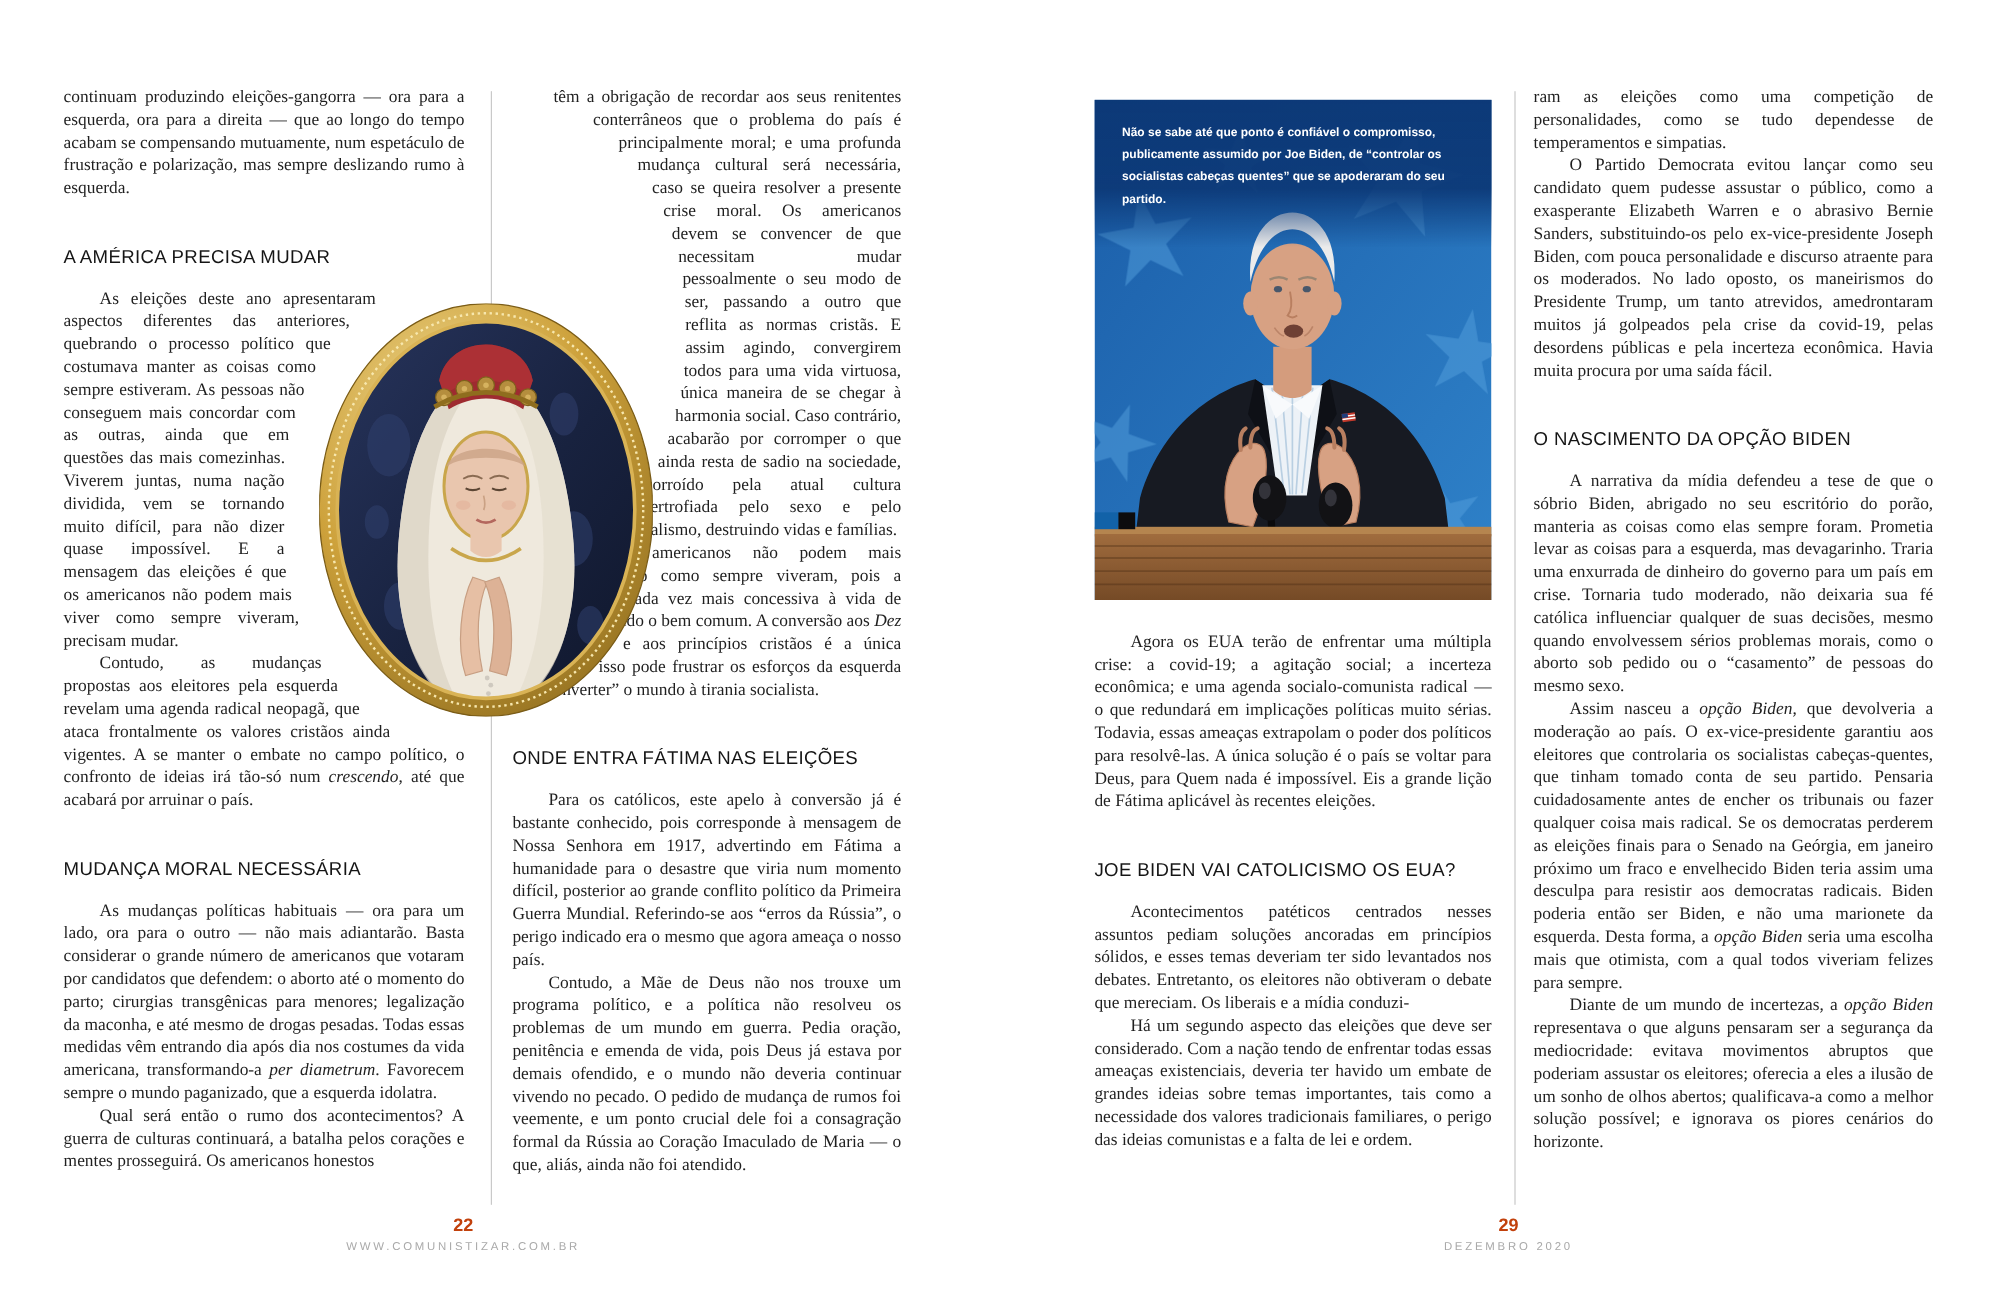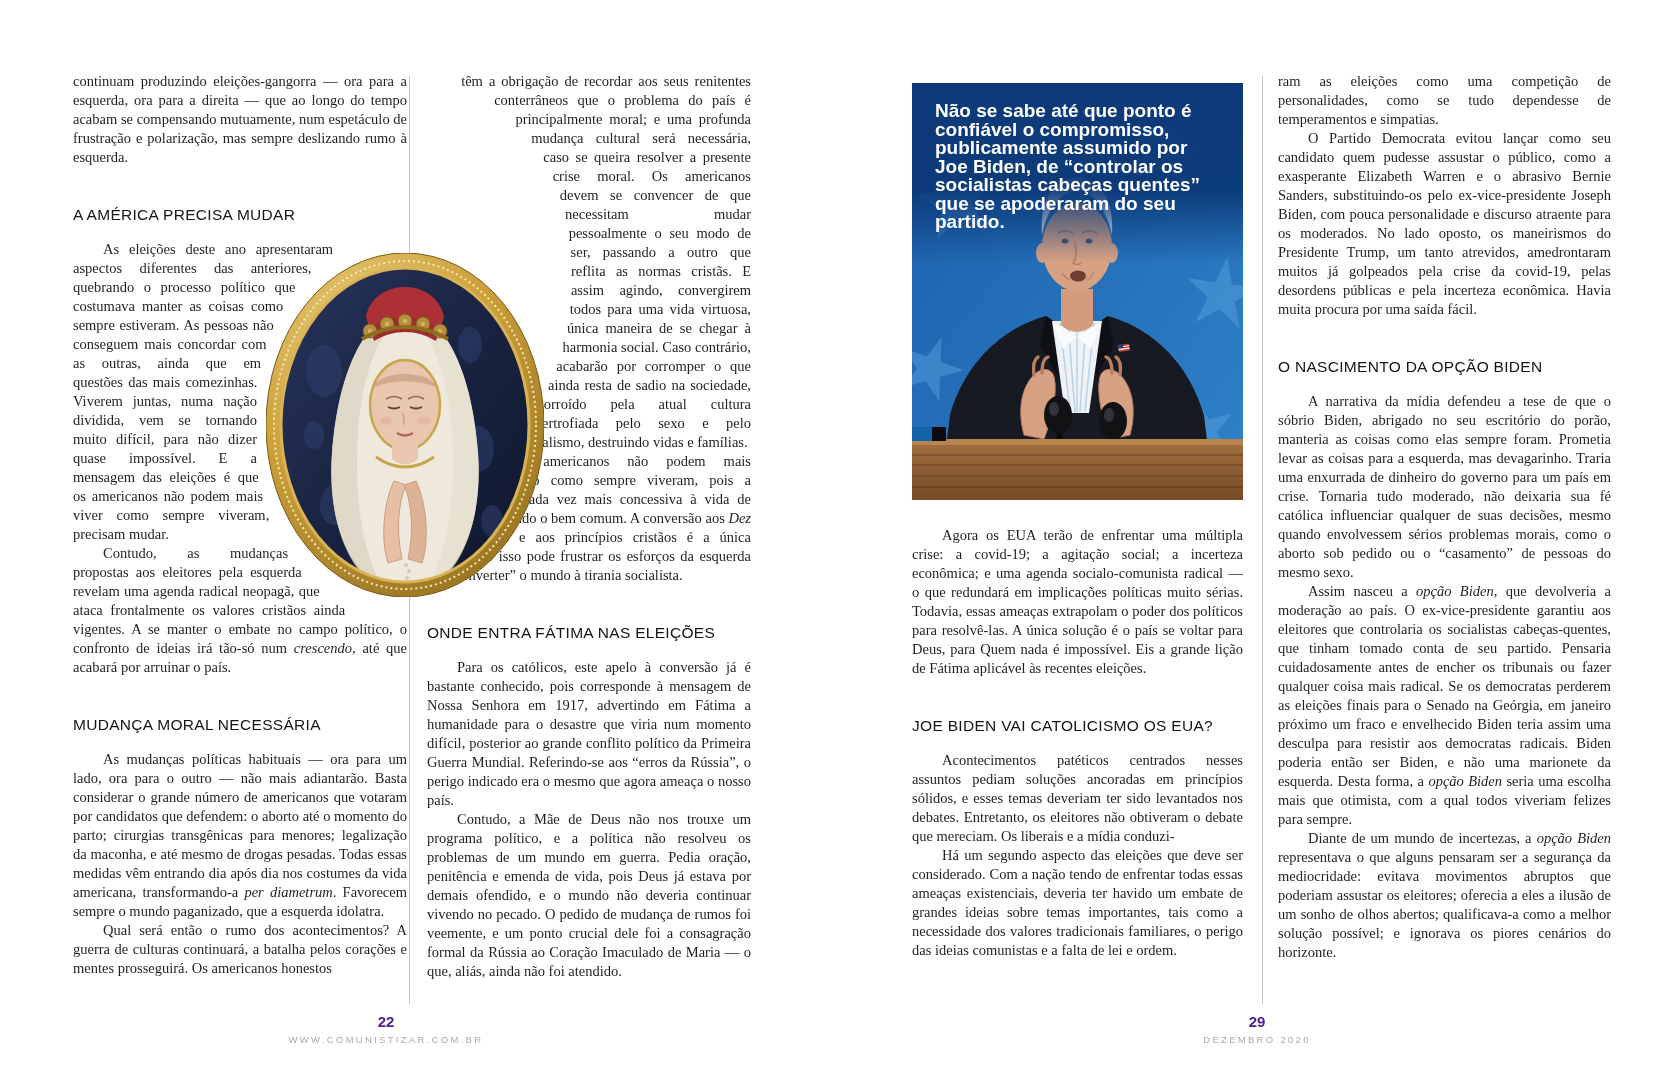--- a/index.html
+++ b/index.html
@@ -24,21 +24,21 @@
   .col p em { font-style: italic; }
   .col h2 {
     font-family: "Liberation Sans", sans-serif;
     font-weight: normal;
     font-size: 15.5px;
     line-height: 20px;
     letter-spacing: .3px;
     color: #151515;
     margin: 38px 0 15px 0;
   }
-  .col1 { left: 73px;  top: 72px; width: 334px; }
+  .col1 { left: 53px;  top: 72px; width: 334px; }
   .col2 { left: 427px; top: 72px; width: 324px; }
   .col3 { left: 912px; top: 83px; width: 331px; }
   .col4 { left: 1278px; top: 72px; width: 333px; }
 
   
   .ovalflow-l {
     float: right; width: 150px; height: 365px;
     shape-outside: ellipse(140px 172px at 162px 186px);
     shape-margin: 24px;
   }
@@ -65,31 +65,31 @@
   .photo {
     position: relative; width: 331px; height: 417px;
     margin-bottom: 26px; overflow: hidden;
   }
   .photo svg { position:absolute; left:0; top:0; }
   .photo-caption {
     position: absolute; left: 0; top: 0; right: 0;
     padding: 19px 22px 30px 23px;
     background: linear-gradient(180deg, rgba(12,56,118,.97) 0%, rgba(12,56,118,.93) 60%, rgba(12,56,118,0) 100%);
     font-family: "Liberation Sans", sans-serif;
-    font-weight: bold; font-size: 19px; line-height: 18.5px;
+    font-weight: bold; font-size: 10px; line-height: 18.5px;
     color: #ffffff; text-align: left;
   }
 
   .page-footer {
     position: absolute; top: 1014px; width: 332px;
     text-align: center; font-family: "Liberation Sans", sans-serif;
   }
   .page-footer.left  { left: 220px; }
   .page-footer.right { left: 1091px; }
-  .page-num { font-weight: bold; font-size: 15px; color: #4c1d95; line-height: 16px; }
+  .page-num { font-weight: bold; font-size: 15px; color: #c2410c; line-height: 16px; }
   .footer-small {
     margin-top: 4px;
     font-size: 9.5px; letter-spacing: 2.3px; color: #a9a9a9; line-height: 11px;
   }
 </style>
 </head>
 <body>
 
 <div class="spread">
 

